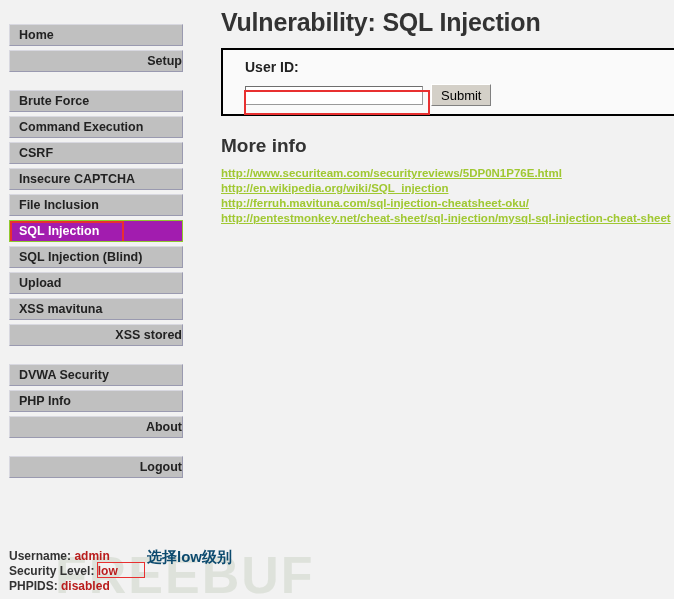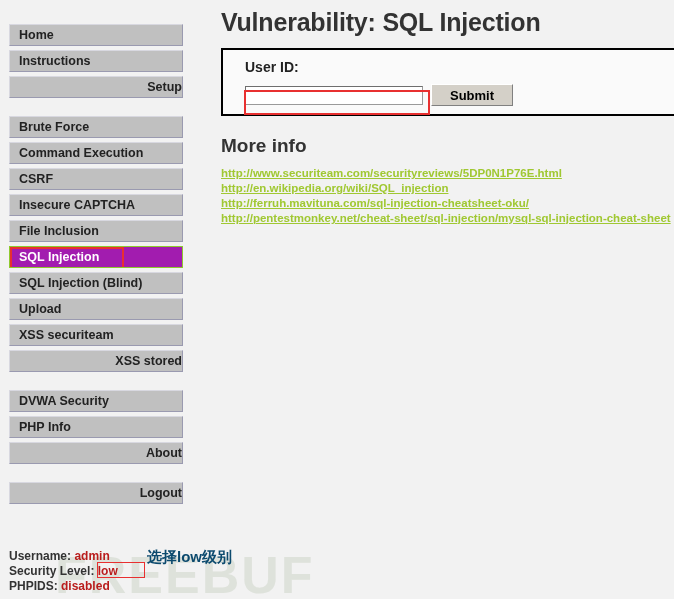--- a/index.html
+++ b/index.html
@@ -132,30 +132,29 @@
   .annot-box-input {
     position: absolute;
     left: 21px; top: 40px;
     width: 186px; height: 25px;
     border: 2px solid #e83030;
     pointer-events: none;
   }
   #submit-button {
     margin-left: 8px;
     height: 22px;
-    padding: 0 18px;
+    padding: 0 9px;
     background: #d4d0c8;
     border: 1px solid #808080;
     border-top-color: #ffffff;
     border-left-color: #ffffff;
     color: #000000;
     font-family: "Liberation Sans", sans-serif;
     font-size: 13px;
     cursor: pointer;
-    font-weight: bold;
   }
 
   #moreinfo-title {
     margin: 19px 0 0 0;
     font-size: 19px;
     font-weight: bold;
     color: #333333;
     font-family: "Liberation Sans", sans-serif;
   }
   #moreinfo-links {
@@ -211,23 +210,20 @@
 
   <div id="watermark">FREEBUF</div>
 
   <nav id="sidebar">
 
     <div class="nav-group">
       <a class="nav-item">
         <span class="nav-label">Home</span>
       </a>
       <a class="nav-item">
-        <span class="nav-label">Instructions</span>
-      </a>
-      <a class="nav-item">
         <span class="nav-label">Setup</span>
       </a>
     </div>
 
     <div class="nav-group">
       <a class="nav-item">
         <span class="nav-label">Brute Force</span>
       </a>
       <a class="nav-item">
         <span class="nav-label">Command Execution</span>
@@ -245,21 +241,21 @@
         <span class="nav-label">SQL Injection</span>
         <span class="annot-box-nav"></span>
       </a>
       <a class="nav-item">
         <span class="nav-label">SQL Injection (Blind)</span>
       </a>
       <a class="nav-item">
         <span class="nav-label">Upload</span>
       </a>
       <a class="nav-item">
-        <span class="nav-label">XSS securiteam</span>
+        <span class="nav-label">XSS mavituna</span>
       </a>
       <a class="nav-item">
         <span class="nav-label">XSS stored</span>
       </a>
     </div>
 
     <div class="nav-group">
       <a class="nav-item">
         <span class="nav-label">DVWA Security</span>
       </a>

